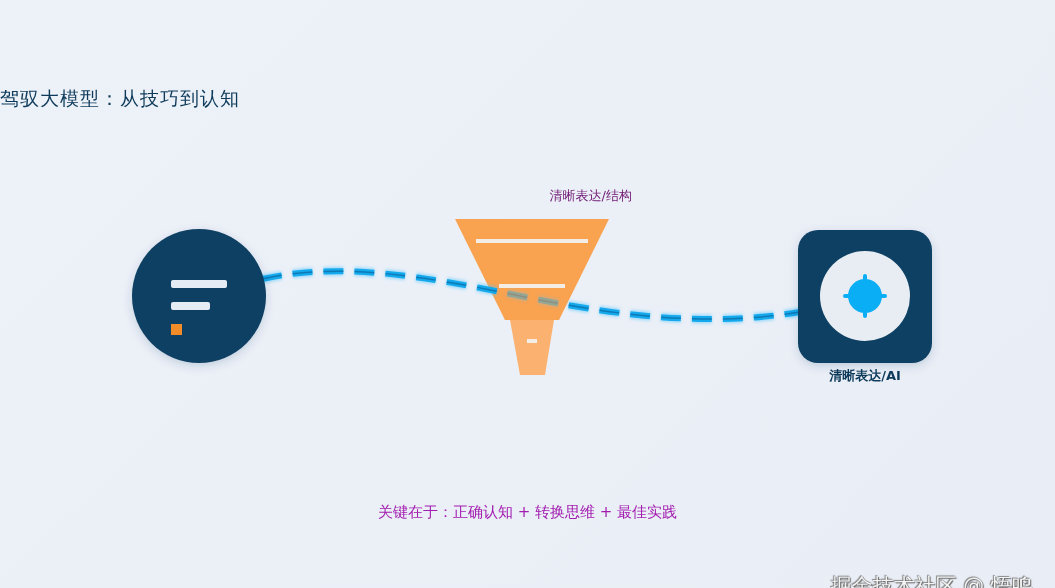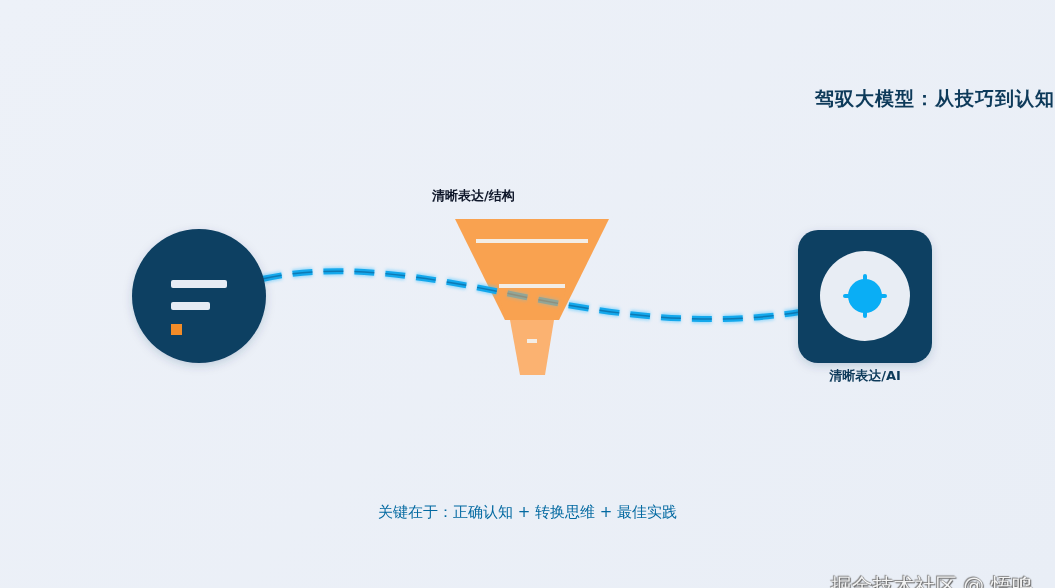--- a/index.html
+++ b/index.html
@@ -2,34 +2,34 @@
 <html><head>
   <meta charset="utf-8">
   <style>
     html, body { margin: 0; padding: 0; }
     body {
       width: 1055px; height: 588px; overflow: hidden; position: relative;
       background: linear-gradient(135deg, #edf1f8 0%, #e9eef6 100%);
       font-family: "DejaVu Sans", "Liberation Sans", sans-serif;
     }
     .title {
-      position: absolute; left: 0; width: 1055px; top: 86px; text-align: right;
-      font-size: 19px; font-weight: bold; color: #0d3a5a; letter-spacing: 1px;
+      position: absolute; left: 0; width: 1055px; top: 86px; text-align: left;
+      font-size: 19px; font-weight: normal; color: #0d3a5a; letter-spacing: 1px;
     }
     .funnel-label {
-      position: absolute; left: 432px; width: 200px; top: 187px; text-align: left;
-      font-size: 13px; font-weight: bold; color: #0f172a;
+      position: absolute; left: 432px; width: 200px; top: 187px; text-align: right;
+      font-size: 13px; font-weight: normal; color: #701a75;
     }
     .ai-label {
       position: absolute; left: 780px; width: 170px; top: 367px; text-align: center;
       font-size: 13px; font-weight: bold; color: #0d3a5a;
     }
     .footer {
       position: absolute; left: 0; width: 1055px; top: 503px; text-align: center;
-      font-size: 15px; color: #0369a1;
+      font-size: 15px; color: #a21caf;
     }
     .watermark {
       position: absolute; right: 22px; top: 540px;
       font-size: 21px; color: #f4f4f4;
       text-shadow: 0 0 1px #555, 1px 1px 1px #666, -1px -1px 1px #888;
       margin-top: 32px;
     }
     svg.canvas { position: absolute; left: 0; top: 0; }
   </style>
 </head>

